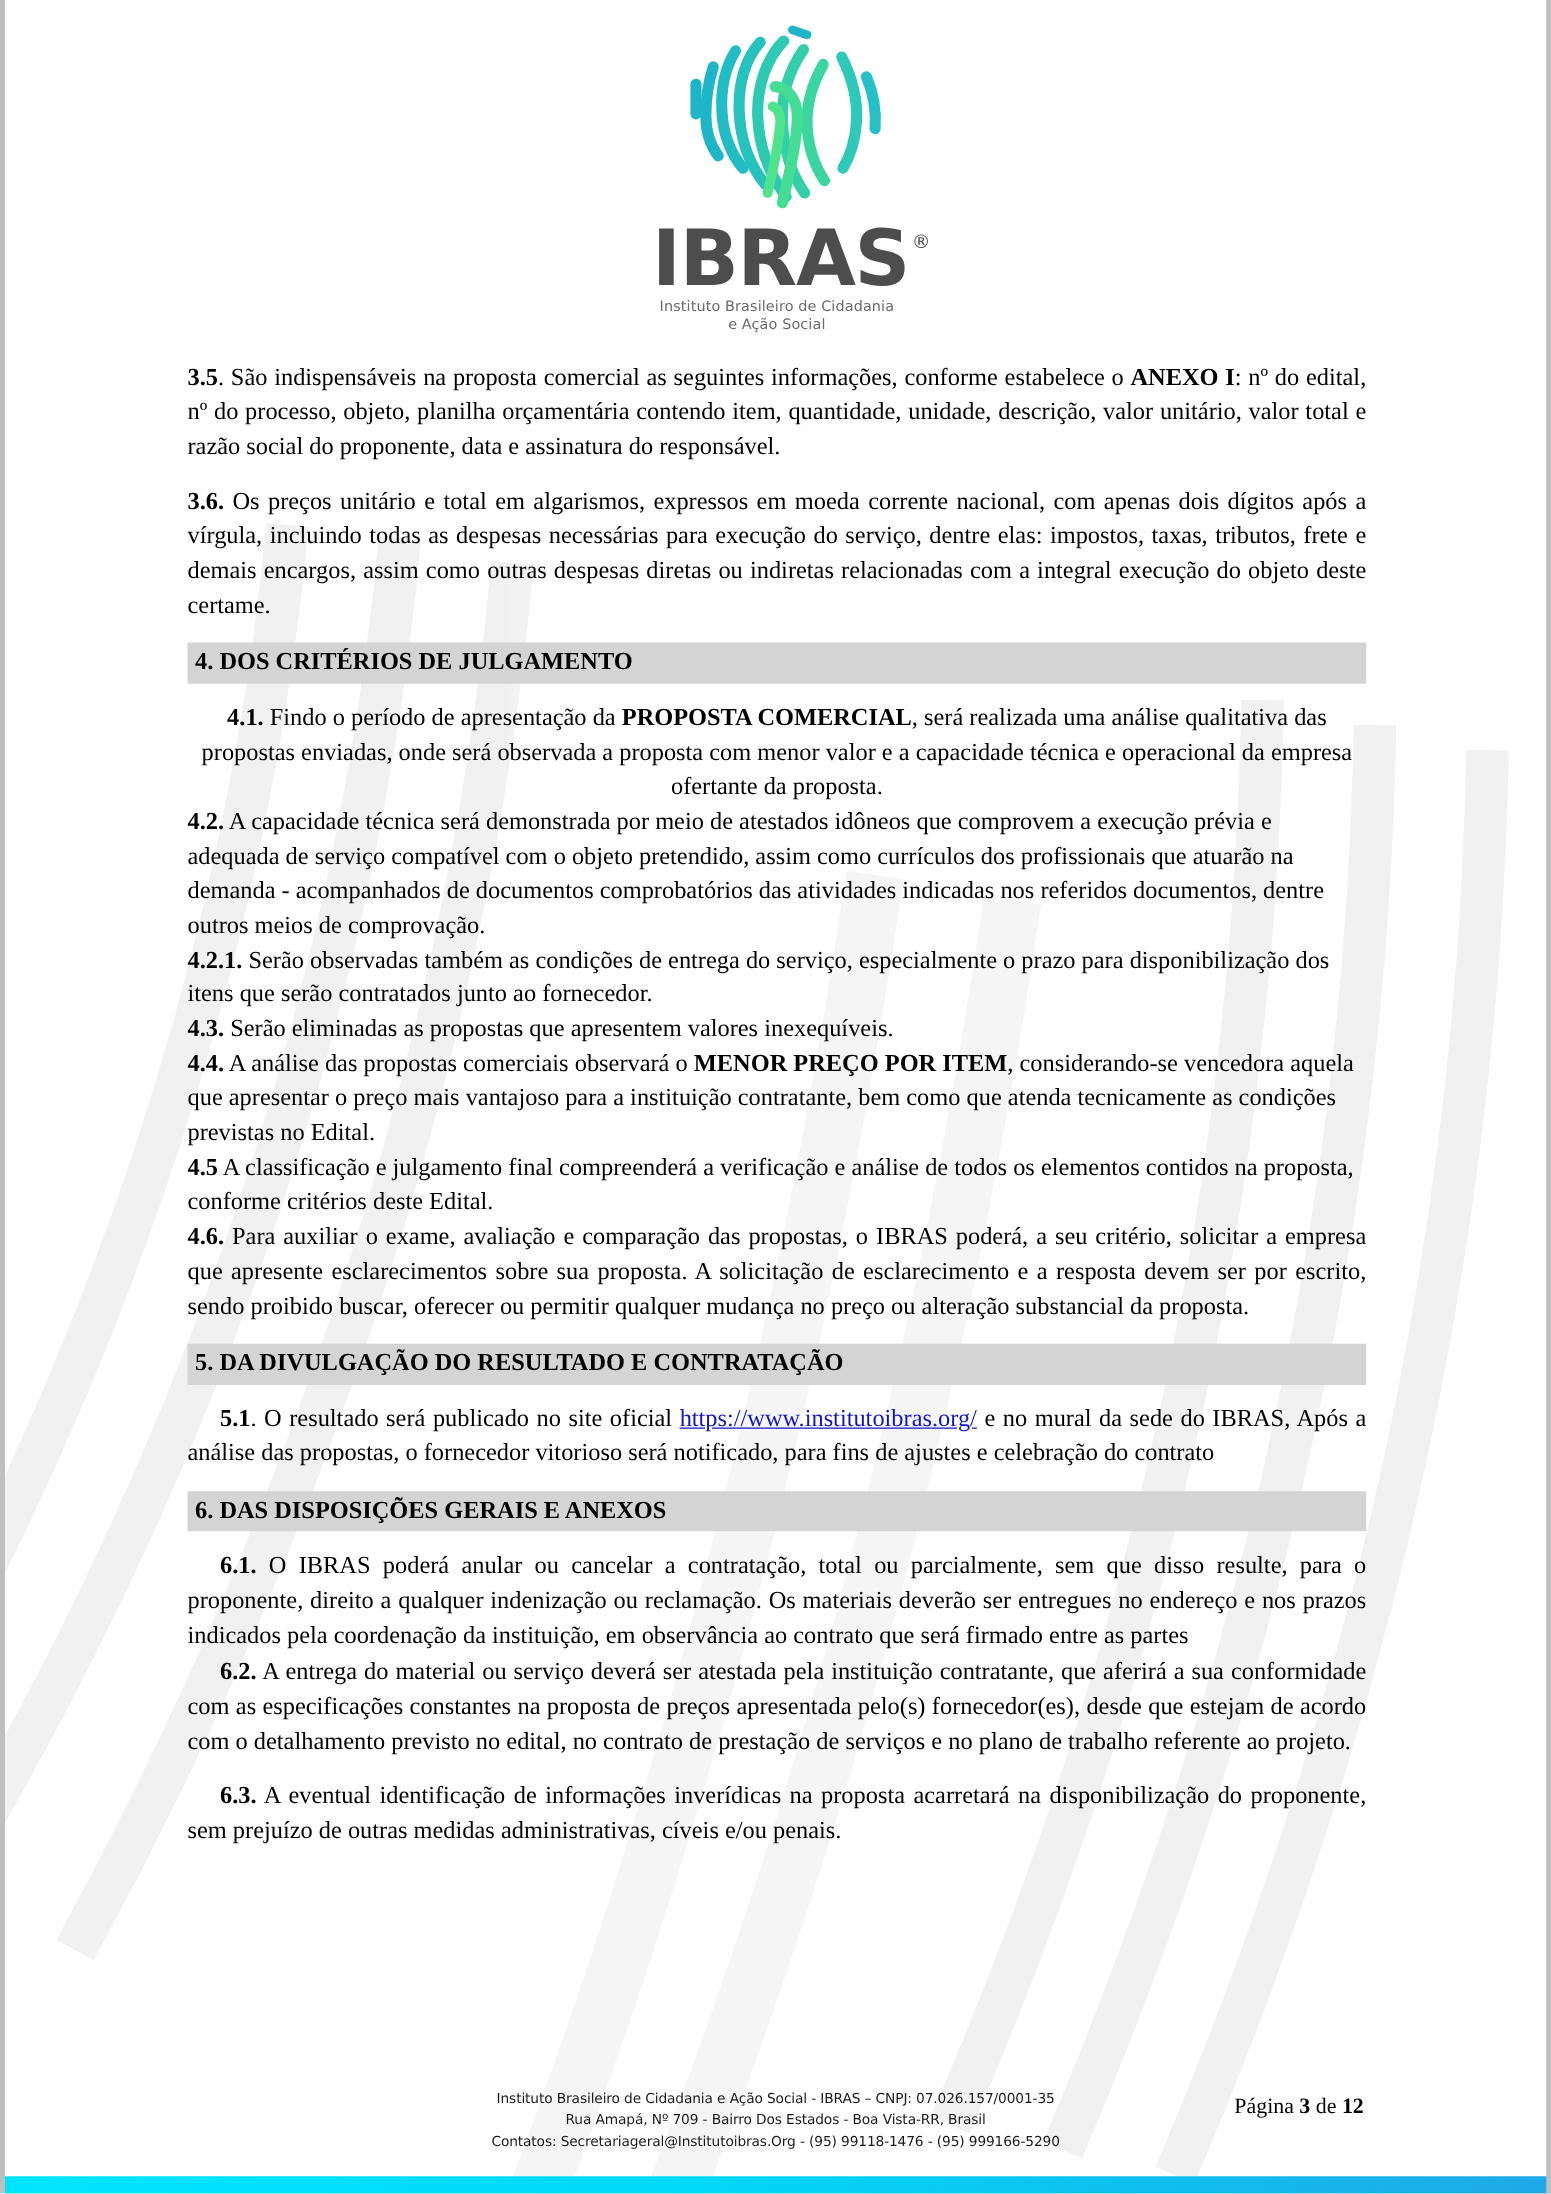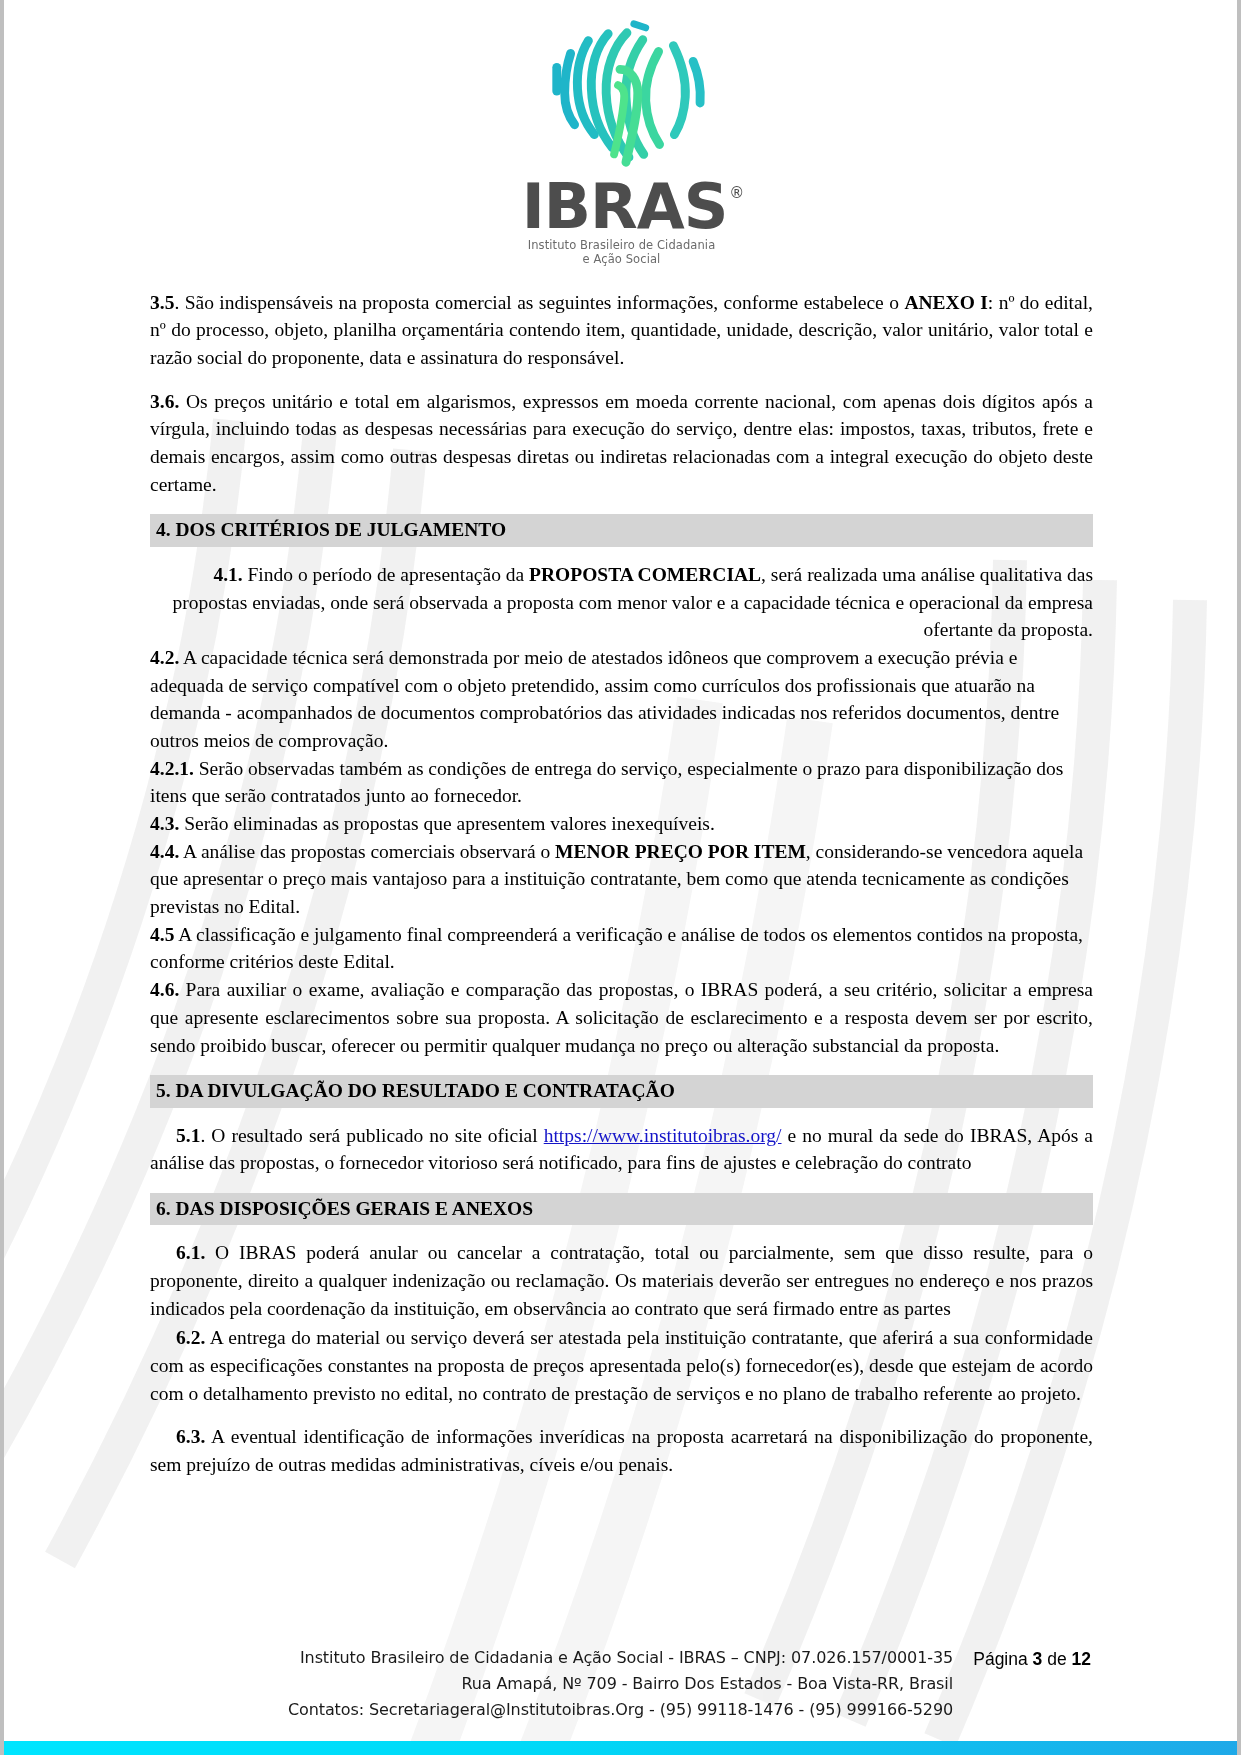--- a/index.html
+++ b/index.html
@@ -142,29 +142,29 @@
   .footer-inner {
     position: relative;
     padding: 0 150px 18px 150px;
     box-sizing: border-box;
     display: flex;
     align-items: flex-start;
     justify-content: center;
   }
   .footer-text {
     font-family: "DejaVu Sans", sans-serif;
-    font-size: 16px;
+    font-size: 11px;
     line-height: 1.62;
     color: #1a1a1a;
-    text-align: right;
+    text-align: center;
     flex: 0 0 auto;
     letter-spacing: -0.1px;
   }
   .footer-page {
-    font-family: Liberation Sans, sans-serif;
+    font-family: Liberation Serif, serif;
     font-size: 17.5px;
     color: #000;
     position: absolute;
     right: 150px;
     top: 4px;
     white-space: nowrap;
   }
   .footer-page b { font-weight: bold; }
   .footer-bar {
     height: 14px;
@@ -232,21 +232,21 @@
     <div class="spacer-md"></div>
 
     <p class="para"><span class="num">3.5</span><span>. São indispensáveis na proposta comercial as seguintes informações, conforme estabelece o </span><span class="strong">ANEXO I</span><span>: nº do edital, nº do processo, objeto, planilha orçamentária contendo item, quantidade, unidade, descrição, valor unitário, valor total e razão social do proponente, data e assinatura do responsável.</span></p>
 
     <p class="para"><span class="num">3.6.</span><span> Os preços unitário e total em algarismos, expressos em moeda corrente nacional, com apenas dois dígitos após a vírgula, incluindo todas as despesas necessárias para execução do serviço, dentre elas: impostos, taxas, tributos, frete e demais encargos, assim como outras despesas diretas ou indiretas relacionadas com a integral execução do objeto deste certame.</span></p>
 
 
     <div class="section-head">4. DOS CRITÉRIOS DE JULGAMENTO</div>
 
     <div class="group">
-      <p class="para tight" style="text-align:right;"><span class="num">4.1.</span><span> Findo o período de apresentação da </span><span class="strong">PROPOSTA COMERCIAL</span><span>, será realizada uma análise qualitativa das propostas enviadas, onde será observada a proposta com menor valor e a capacidade técnica e operacional da empresa ofertante da proposta.</span></p>
+      <p class="para tight" style="text-align:center;"><span class="num">4.1.</span><span> Findo o período de apresentação da </span><span class="strong">PROPOSTA COMERCIAL</span><span>, será realizada uma análise qualitativa das propostas enviadas, onde será observada a proposta com menor valor e a capacidade técnica e operacional da empresa ofertante da proposta.</span></p>
 
       <p class="para tight" style="text-align:left;"><span class="num">4.2.</span><span> A capacidade técnica será demonstrada por meio de atestados idôneos que comprovem a execução prévia e adequada de serviço compatível com o objeto pretendido, assim como currículos dos profissionais que atuarão na demanda - acompanhados de documentos comprobatórios das atividades indicadas nos referidos documentos, dentre outros meios de comprovação.</span></p>
 
       <p class="para tight" style="text-align:left;"><span class="num">4.2.1.</span><span> Serão observadas também as condições de entrega do serviço, especialmente o prazo para disponibilização dos itens que serão contratados junto ao fornecedor.</span></p>
 
       <p class="para tight" style="text-align:left;"><span class="num">4.3.</span><span> Serão eliminadas as propostas que apresentem valores inexequíveis.</span></p>
 
       <p class="para tight" style="text-align:left;"><span class="num">4.4.</span><span> A análise das propostas comerciais observará o </span><span class="strong">MENOR PREÇO POR ITEM</span><span>, considerando-se vencedora aquela que apresentar o preço mais vantajoso para a instituição contratante, bem como que atenda tecnicamente as condições previstas no Edital.</span></p>
 
       <p class="para tight" style="text-align:left;"><span class="num">4.5</span><span> A classificação e julgamento final compreenderá a verificação e análise de todos os elementos contidos na proposta, conforme critérios deste Edital.</span></p>

